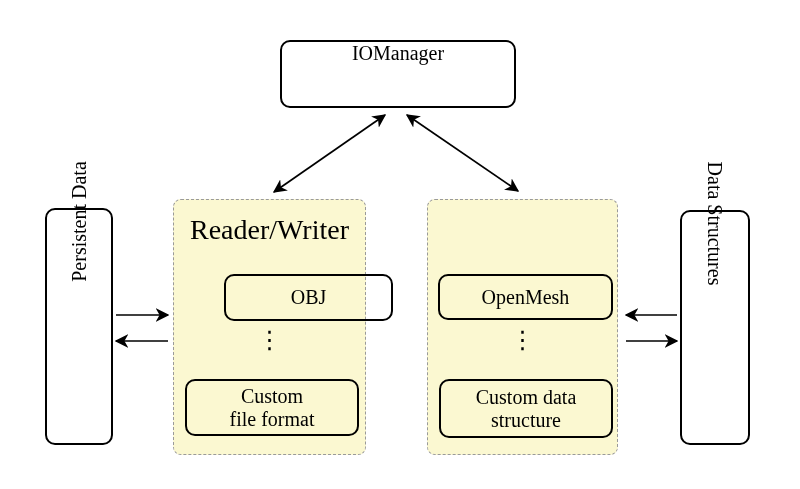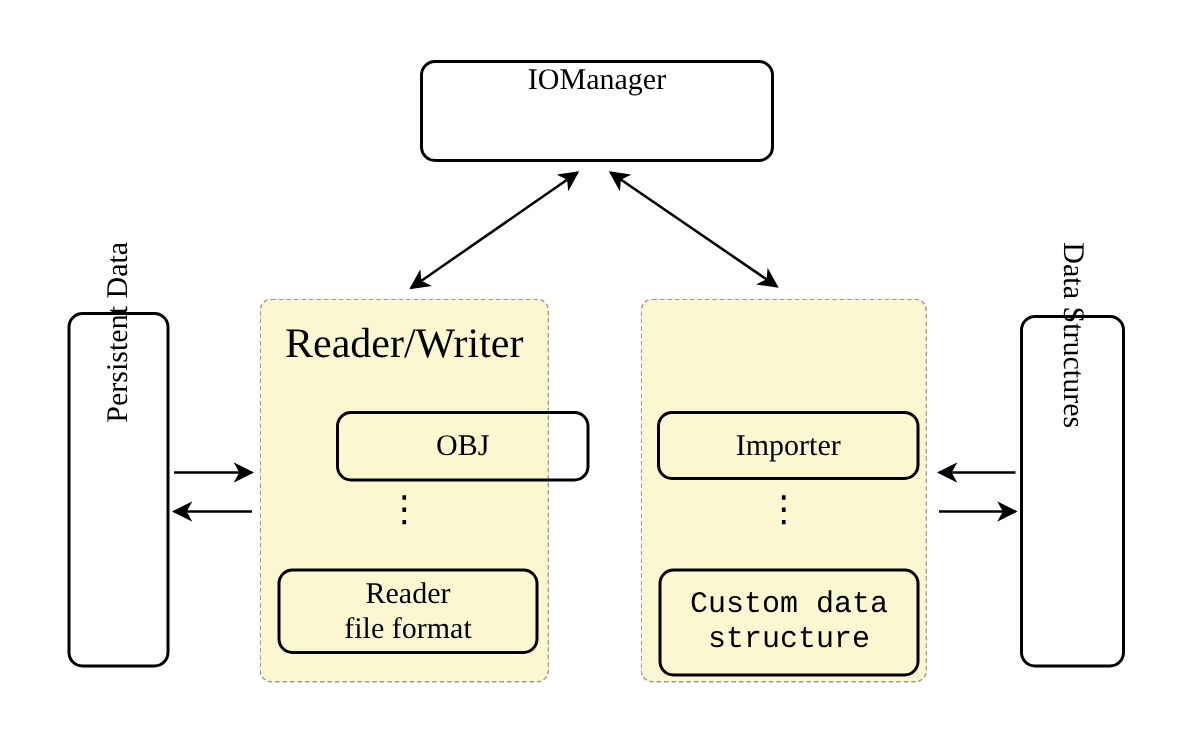--- a/index.html
+++ b/index.html
@@ -59,21 +59,21 @@
     border:2.5px solid var(--stroke);
     border-radius:10px;
     display:flex;align-items:center;justify-content:center;
     text-align:center;
     font-size:20px;line-height:1.15;
     white-space:pre-line;
   }
   .box-obj{left:14px;top:74px;width:169px;height:47px;margin-left:36px;}
   .box-customfile{left:11px;top:179px;width:174px;height:57px;}
   .box-openmesh{left:10px;top:74px;width:175px;height:46px;}
-  .box-customdata{left:11px;top:179px;width:174px;height:72px;font-family:Liberation Mono, monospace;}
+  .box-customdata{left:11px;top:179px;width:174px;height:59px;}
   .vdots{
     position:absolute;top:128px;left:0;right:0;
     text-align:center;font-size:24px;line-height:1;
     letter-spacing:0;
   }
 </style>
 </head>
 <body>
 
 <div class="canvas">
@@ -101,24 +101,24 @@
   </div>
 
   <div class="node node-structures">
     <span class="rot-cw">Data Structures</span>
   </div>
 
   <div class="group group-rw">
     <div class="group-title">Reader/Writer</div>
     <div class="inner-box box-obj">OBJ</div>
     <div class="vdots">⋮</div>
-    <div class="inner-box box-customfile">Reader
+    <div class="inner-box box-customfile">Custom
 file format</div>
   </div>
 
   <div class="group group-ie">
-    <div class="inner-box box-openmesh">Importer</div>
+    <div class="inner-box box-openmesh">OpenMesh</div>
     <div class="vdots">⋮</div>
     <div class="inner-box box-customdata">Custom data
 structure</div>
   </div>
 
 </div>
 
 </body></html>

